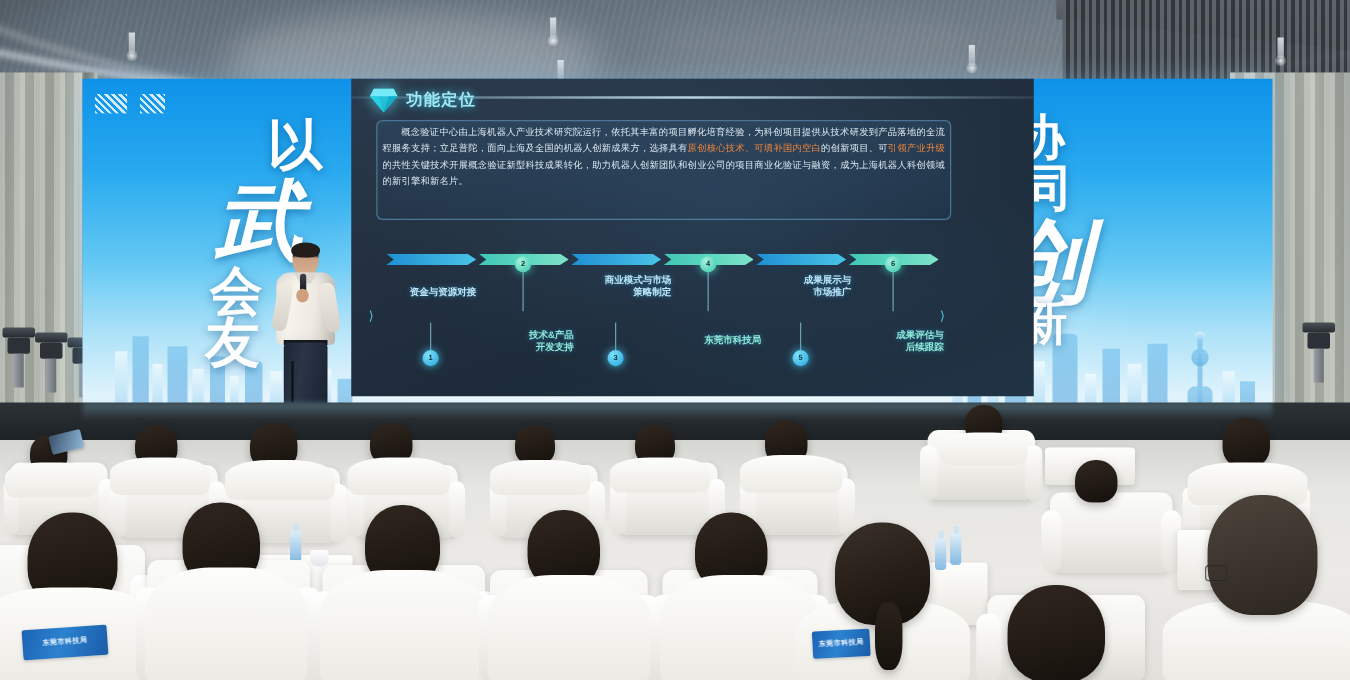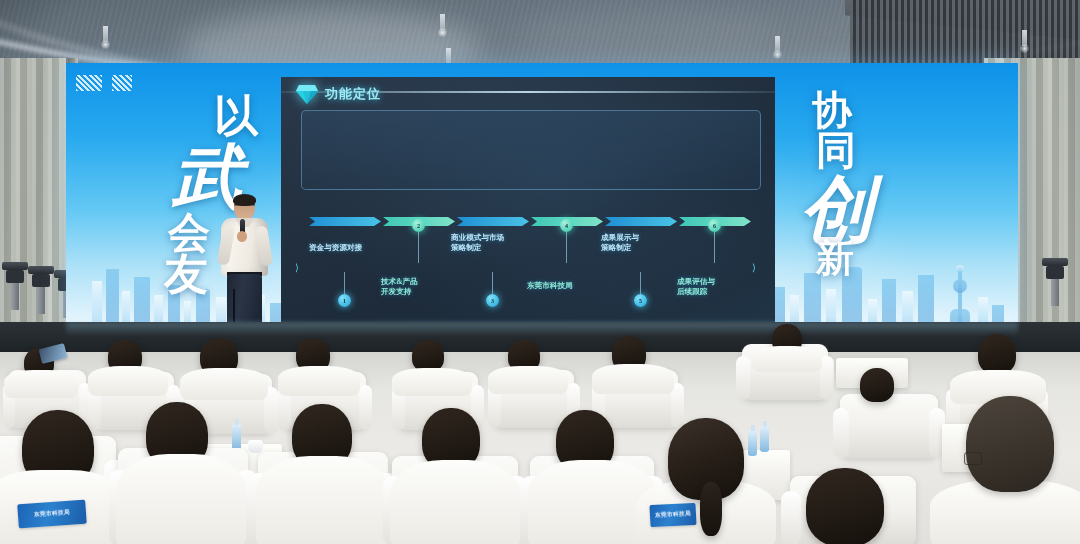--- a/index.html
+++ b/index.html
@@ -77,22 +77,22 @@
   .slogan-r .r4{position:absolute;left:44px;top:150px;font-size:38px;font-weight:700;}
 
   
   .led-logos{position:absolute;left:10px;top:12px;display:flex;gap:10px;align-items:center;opacity:.95;}
   .led-logo{width:26px;height:16px;background:rgba(255,255,255,.85);filter:blur(.6px);
     -webkit-mask-image:repeating-linear-gradient(45deg,#000 0 2px,transparent 2px 4px);
             mask-image:repeating-linear-gradient(45deg,#000 0 2px,transparent 2px 4px);}
   .led-logo.b{width:20px;}
 
   
-  .slide{position:absolute;left:281px;top:77px;width:494px;height:254px;overflow:hidden;
-    background:linear-gradient(160deg,#2b3a4d 0%,#22303f 34%,#1d2b3a 62%,#203445 100%);font-family:Liberation Serif, serif;}
+  .slide{position:absolute;left:281px;top:63px;width:546px;height:254px;overflow:hidden;
+    background:linear-gradient(160deg,#2b3a4d 0%,#22303f 34%,#1d2b3a 62%,#203445 100%);}
   .slide-vig{position:absolute;inset:0;background:radial-gradient(ellipse at 55% 40%,rgba(90,150,200,.16),transparent 70%);}
   .slide-hr{position:absolute;left:0;top:14px;width:100%;height:2px;
     background:linear-gradient(90deg,rgba(180,225,250,.1),rgba(210,240,255,.85),rgba(180,225,250,.1));filter:blur(.5px);}
 
   .sec-head{position:absolute;left:14px;top:6px;display:flex;align-items:center;gap:6px;}
   .gem{width:24px;height:22px;position:relative;filter:drop-shadow(0 0 6px rgba(90,220,240,.85));}
   .sec-title{font-size:13px;font-weight:700;color:#9fe9f5;letter-spacing:1px;
     text-shadow:0 0 7px rgba(60,200,230,.9);filter:blur(.35px);}
 
   .para-box{position:absolute;left:20px;top:33px;width:458px;height:78px;
@@ -105,21 +105,21 @@
   
   .tl{position:absolute;left:14px;top:140px;width:470px;height:105px;}
   .chev{position:absolute;top:0;height:9px;}
   .chev i{position:absolute;left:0;top:0;width:100%;height:100%;
     clip-path:polygon(0 0,calc(100% - 7px) 0,100% 50%,calc(100% - 7px) 100%,0 100%,6px 50%);}
   .cblue i{background:linear-gradient(90deg,#1f8fd4,#49c3e6);}
   .cgreen i{background:linear-gradient(90deg,#3ec7b6,#7fe3c8);}
   .arr{position:absolute;top:46px;width:14px;height:9px;color:#57c6e4;font-size:10px;line-height:9px;}
 
   .tlabel{position:absolute;font-size:7.6px;line-height:10px;font-weight:700;color:#bfe6f7;
-    text-align:left;filter:blur(.2px);text-shadow:0 0 4px rgba(40,140,190,.8);}
+    text-align:right;filter:blur(.2px);text-shadow:0 0 4px rgba(40,140,190,.8);}
   .tlabel.g{color:#8fe8d4;}
   .dot{position:absolute;width:13px;height:13px;border-radius:50%;
     display:flex;align-items:center;justify-content:center;font-size:6px;font-weight:700;color:#08323f;}
   .dot.blue{background:radial-gradient(circle at 35% 30%,#7fe2fb,#1fa3d8);box-shadow:0 0 7px rgba(70,200,240,.9);}
   .dot.green{background:radial-gradient(circle at 35% 30%,#a8f2dc,#32c3a8);box-shadow:0 0 7px rgba(70,230,200,.8);}
   .stem{position:absolute;width:1px;background:rgba(150,215,240,.65);}
 
   
   .stagefloor{position:absolute;left:0;top:322px;width:1080px;height:42px;
     background:linear-gradient(180deg,#2c3236 0%,#23282c 45%,#191d20 100%);}
@@ -303,20 +303,21 @@
           <polygon points="4,2 20,2 23,8 12,21 1,8" fill="#1fc9e0" opacity="0.85"></polygon>
           <polygon points="4,2 20,2 23,8 1,8" fill="#7ff0fb" opacity="0.9"></polygon>
           <polygon points="1,8 12,21 8,8" fill="#29d6ea" opacity="0.75"></polygon>
           <polygon points="23,8 12,21 16,8" fill="#0fa9c8" opacity="0.8"></polygon>
         </svg>
       </div>
       <div class="sec-title">功能定位</div>
     </div>
 
     <div class="para-box"></div>
+    <div class="para" id="para"><span>概念验证中心由上海机器人产业技术研究院运行，依托其丰富的项目孵化培育经验，为科创项目提供从技术研发到产品落地的全流程服务支持；立足普陀，面向上海及全国的机器人创新成果方，选择具有</span><span class="hl">原创核心技术、可填补国内空白</span><span>的创新项目、可</span><span class="hl">引领产业升级</span><span>的共性关键技术开展概念验证新型科技成果转化，助力机器人创新团队和创业公司的项目商业化验证与融资，成为上海机器人科创领域的新引擎和新名片。</span></div>
 
     <div class="tl">
       <div class="arr" style="left:0px;">⟩</div>
       <div class="arr" style="left:457px;">⟩</div>
 
       <div class="chev cblue" style="left:14px;width:72px;">
           <i></i>
         </div>
       <div class="chev cgreen" style="left:88px;width:72px;">
           <i></i>
@@ -346,21 +347,21 @@
       <div class="tlabel" style="left:156px;top:16px;width:86px;white-space:pre-line;">商业模式与市场
 策略制定</div>
       <div class="stem" style="left:197px;top:55px;height:24px;"></div>
       <div class="dot blue" style="left:191px;top:77px;">3</div>
 
       <div class="dot green" style="left:265px;top:2px;">4</div>
       <div class="stem" style="left:271px;top:15px;height:31px;"></div>
       <div class="tlabel g" style="left:232px;top:64px;width:82px;">东莞市科技局</div>
 
       <div class="tlabel" style="left:306px;top:16px;width:80px;white-space:pre-line;">成果展示与
-策略制定</div>
+市场推广</div>
       <div class="stem" style="left:345px;top:55px;height:24px;"></div>
       <div class="dot blue" style="left:339px;top:77px;">5</div>
 
       <div class="dot green" style="left:413px;top:2px;">6</div>
       <div class="stem" style="left:419px;top:15px;height:31px;"></div>
       <div class="tlabel g" style="left:382px;top:60px;width:78px;white-space:pre-line;">成果评估与
 后续跟踪</div>
     </div>
   </div>
 

